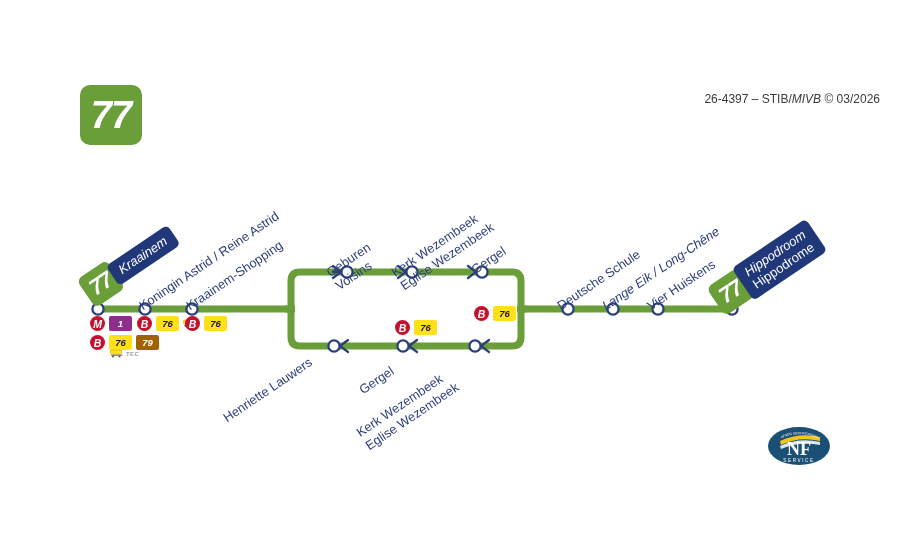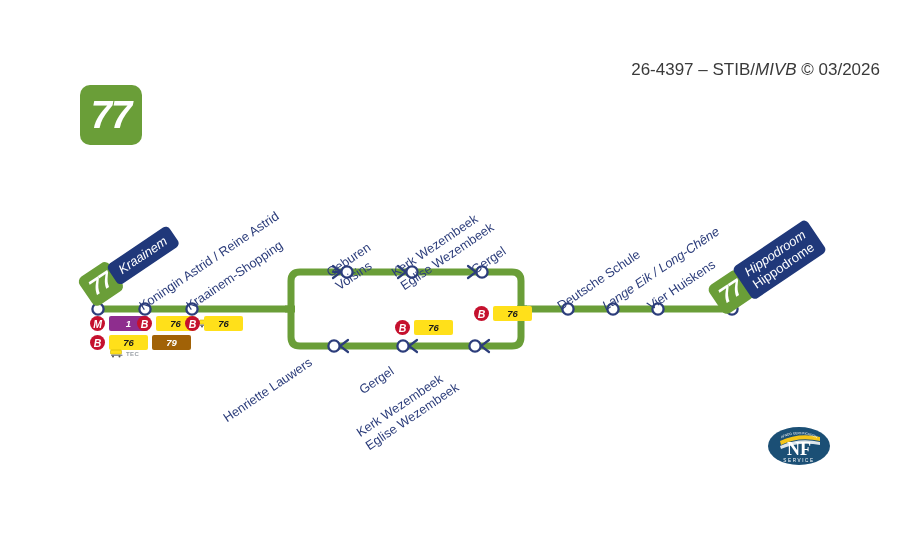--- a/index.html
+++ b/index.html
@@ -17,22 +17,22 @@
     position:absolute;left:80px;top:85px;
     width:62px;height:60px;
     background:#6a9e38;border-radius:10px;
     display:flex;align-items:center;justify-content:center;
   }
   .route-badge-main span{
     color:#ffffff;font-size:38px;font-weight:bold;
     font-style:italic;letter-spacing:-1px;line-height:1;
   }
   .credit{
-    position:absolute;right:25px;top:60px;
-    font-size:17px;color:#3a3a3a;white-space:nowrap;margin-left:30px;
+    position:absolute;right:25px;top:92px;
+    font-size:12px;color:#3a3a3a;white-space:nowrap;margin-left:30px;
   }
   .credit i{font-style:italic;}
 
   
   #map{position:absolute;left:0;top:0;}
 
   
   .lbl{
     position:absolute;
     color:#2c3d7b;
@@ -65,21 +65,21 @@
   .conn-group{position:absolute;display:flex;align-items:center;gap:4px;}
   .cbadge{
     width:15px;height:15px;border-radius:50%;
     background:#c5112e;color:#fff;
     font-size:10.5px;font-weight:bold;
     display:flex;align-items:center;justify-content:center;
     font-style:italic;
   }
   .cbadge.metro{background:#c5112e;}
   .csq{
-    min-width:15px;height:15px;padding:0 12px;
+    min-width:15px;height:15px;padding:0 4px;
     display:flex;align-items:center;justify-content:center;
     font-size:9.5px;font-weight:bold;color:#111;
     border-radius:2px;font-style:italic;
   }
   .csq.y{background:#ffe01a;color:#1a1a1a;}
   .csq.p{background:#8e2d8e;color:#ffffff;}
   .csq.b{background:#a16207;color:#ffffff;}
   .tec{display:flex;align-items:center;gap:3px;}
   .tec-txt{font-size:6px;color:#9aa0a6;letter-spacing:.4px;font-weight:bold;}
 

